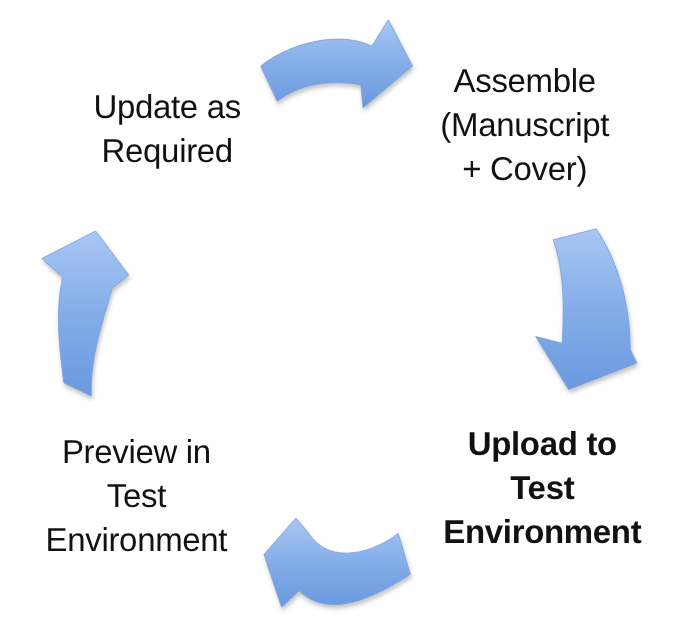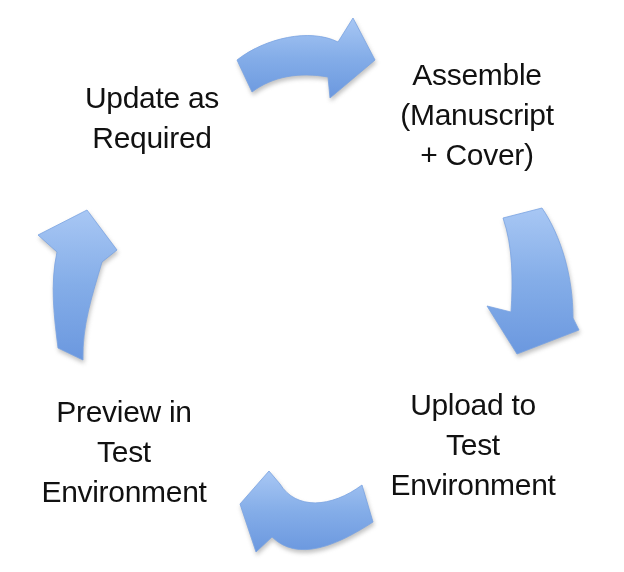--- a/index.html
+++ b/index.html
@@ -26,21 +26,21 @@
     position: absolute;
     color: var(--text-color);
     font-size: 30px;
     line-height: 40px;
     letter-spacing: -0.3px;
     text-align: center;
     white-space: pre-line;
   }
   .node-update   { left: 42px;  top: 78px;  width: 220px; }
   .node-assemble { left: 377px; top: 55px;  width: 200px; }
-  .node-upload   { left: 373px; top: 385px; width: 200px; }
+  .node-upload   { left: 393px; top: 385px; width: 200px; font-weight: bold; }
   .node-preview  { left: 24px;  top: 392px; width: 200px; }
 
   .arrow { position: absolute; overflow: visible; }
   .arrow path {
     fill: url(#arrowGrad);
     stroke: var(--arrow-outline);
     stroke-width: 0.8;
     stroke-linejoin: round;
     filter: drop-shadow(1px 3px 2px rgba(120,120,120,0.45));
   }

